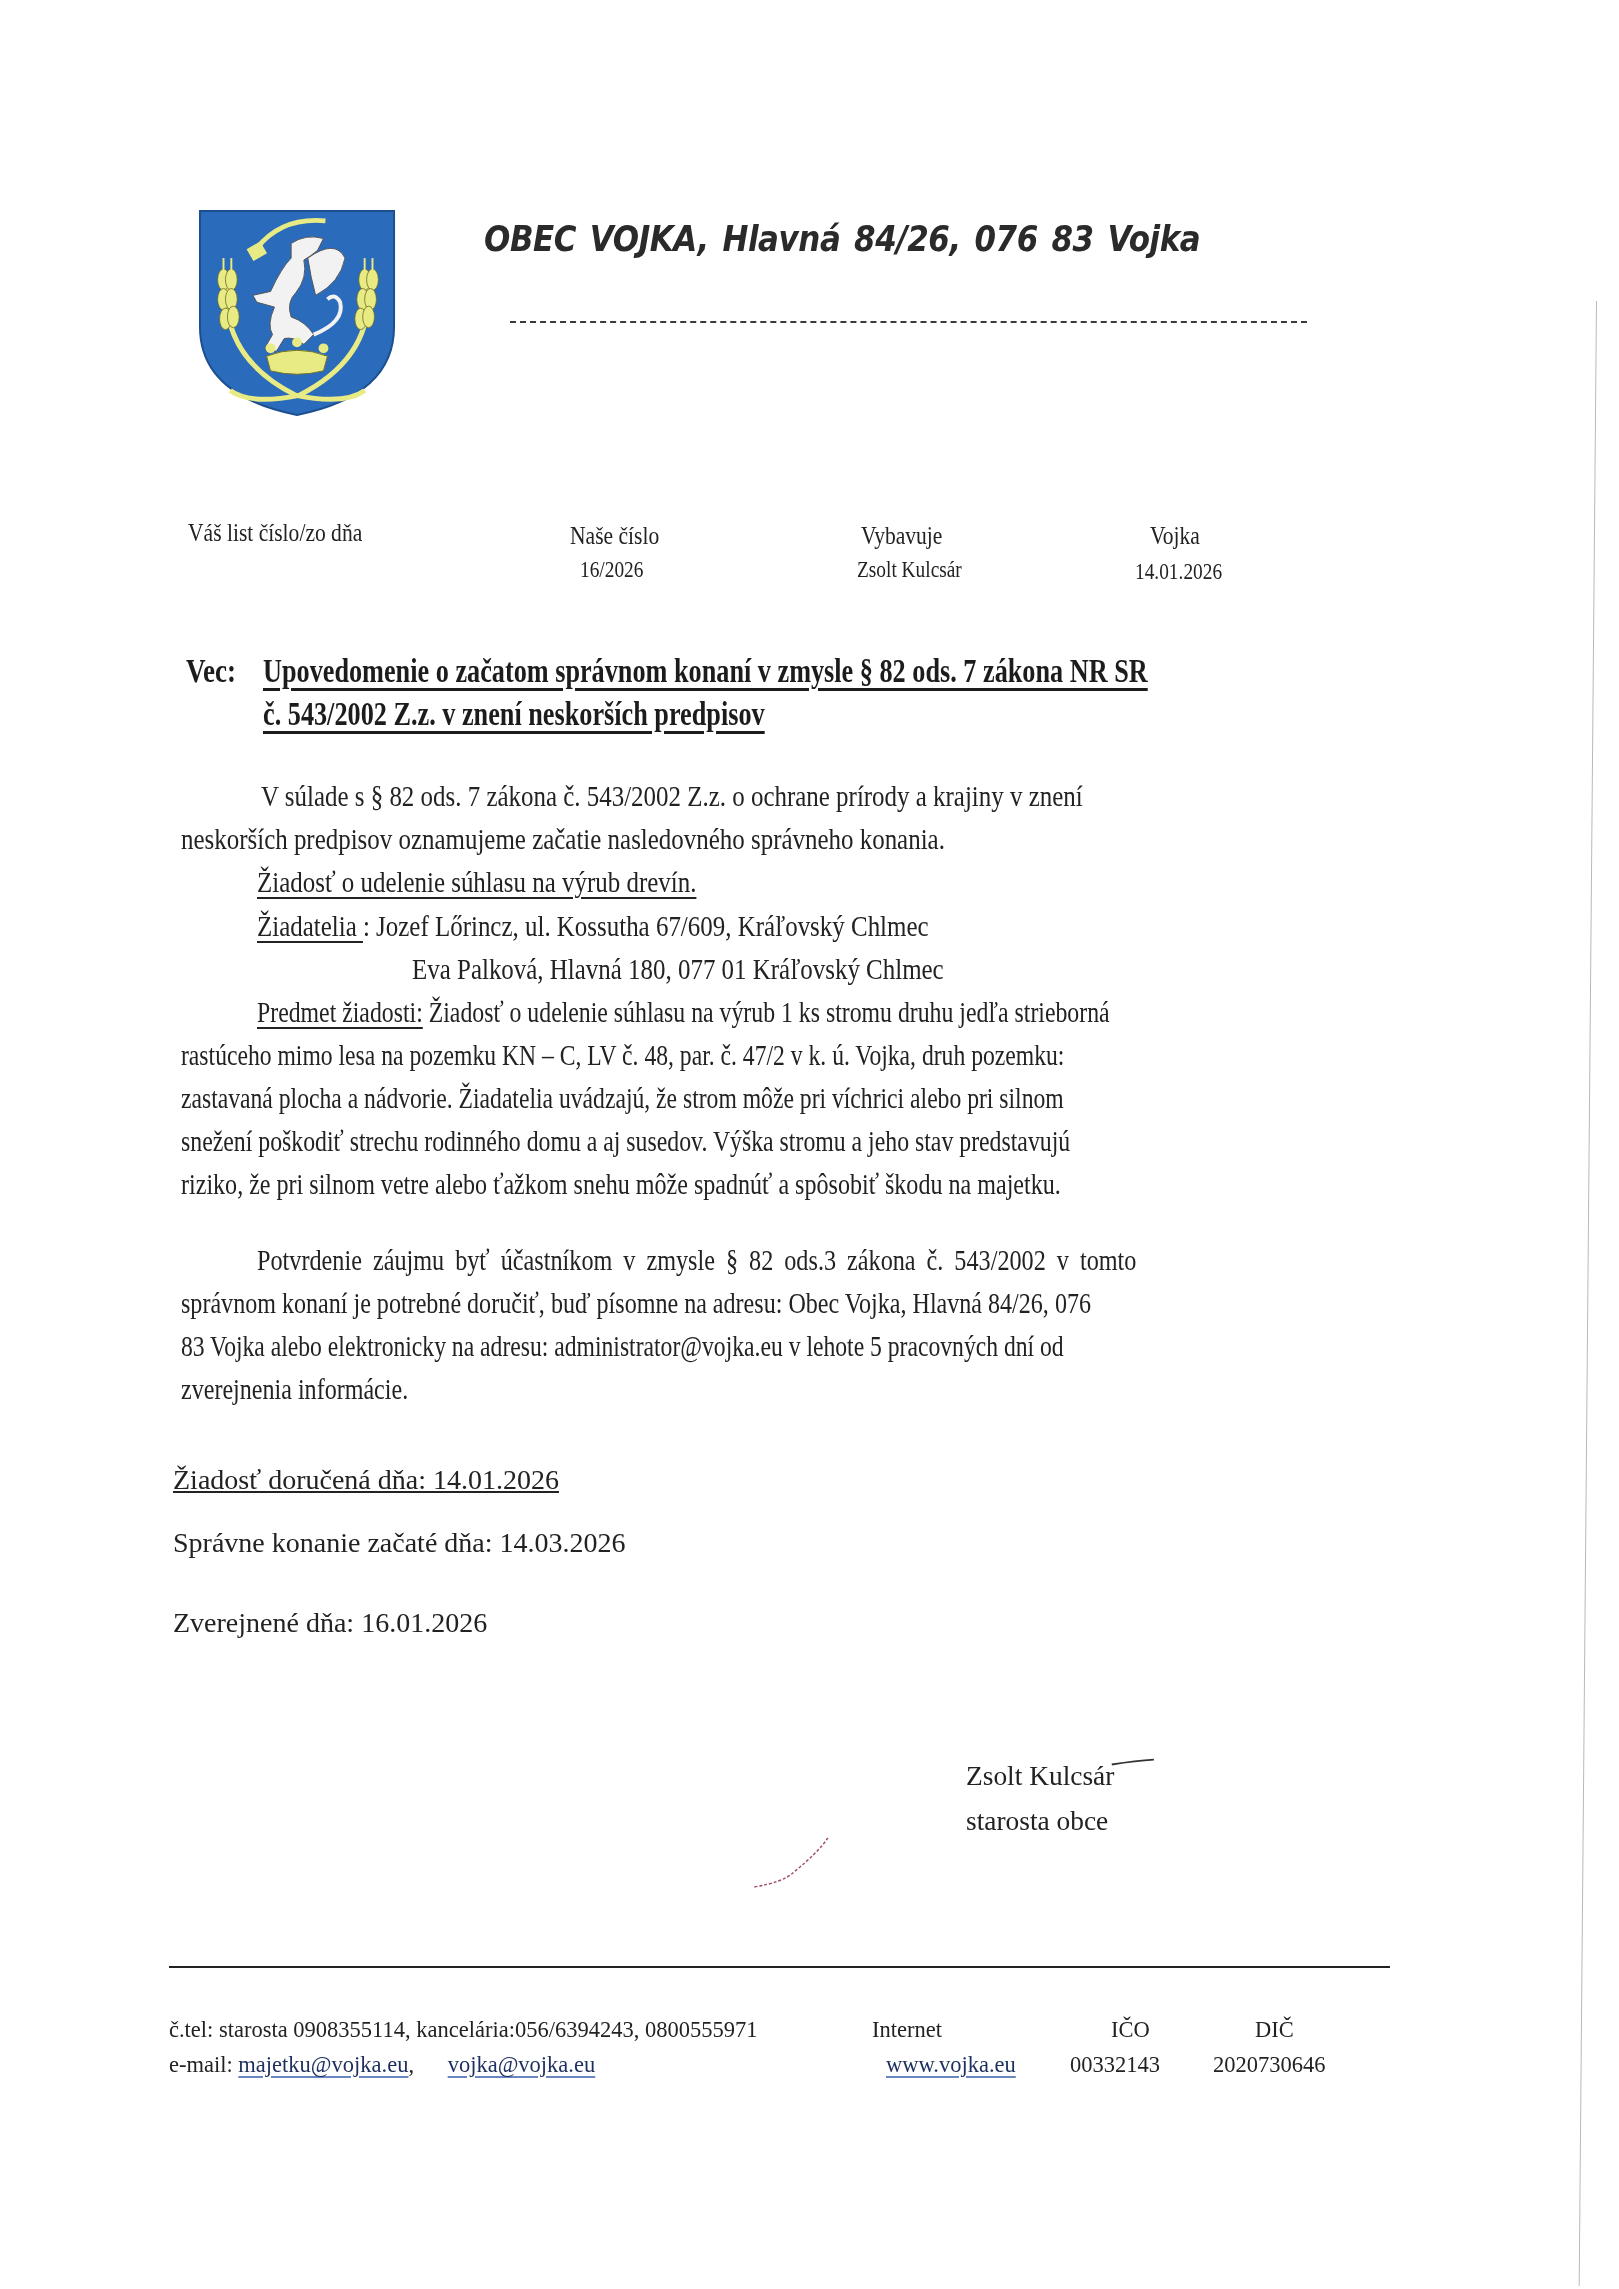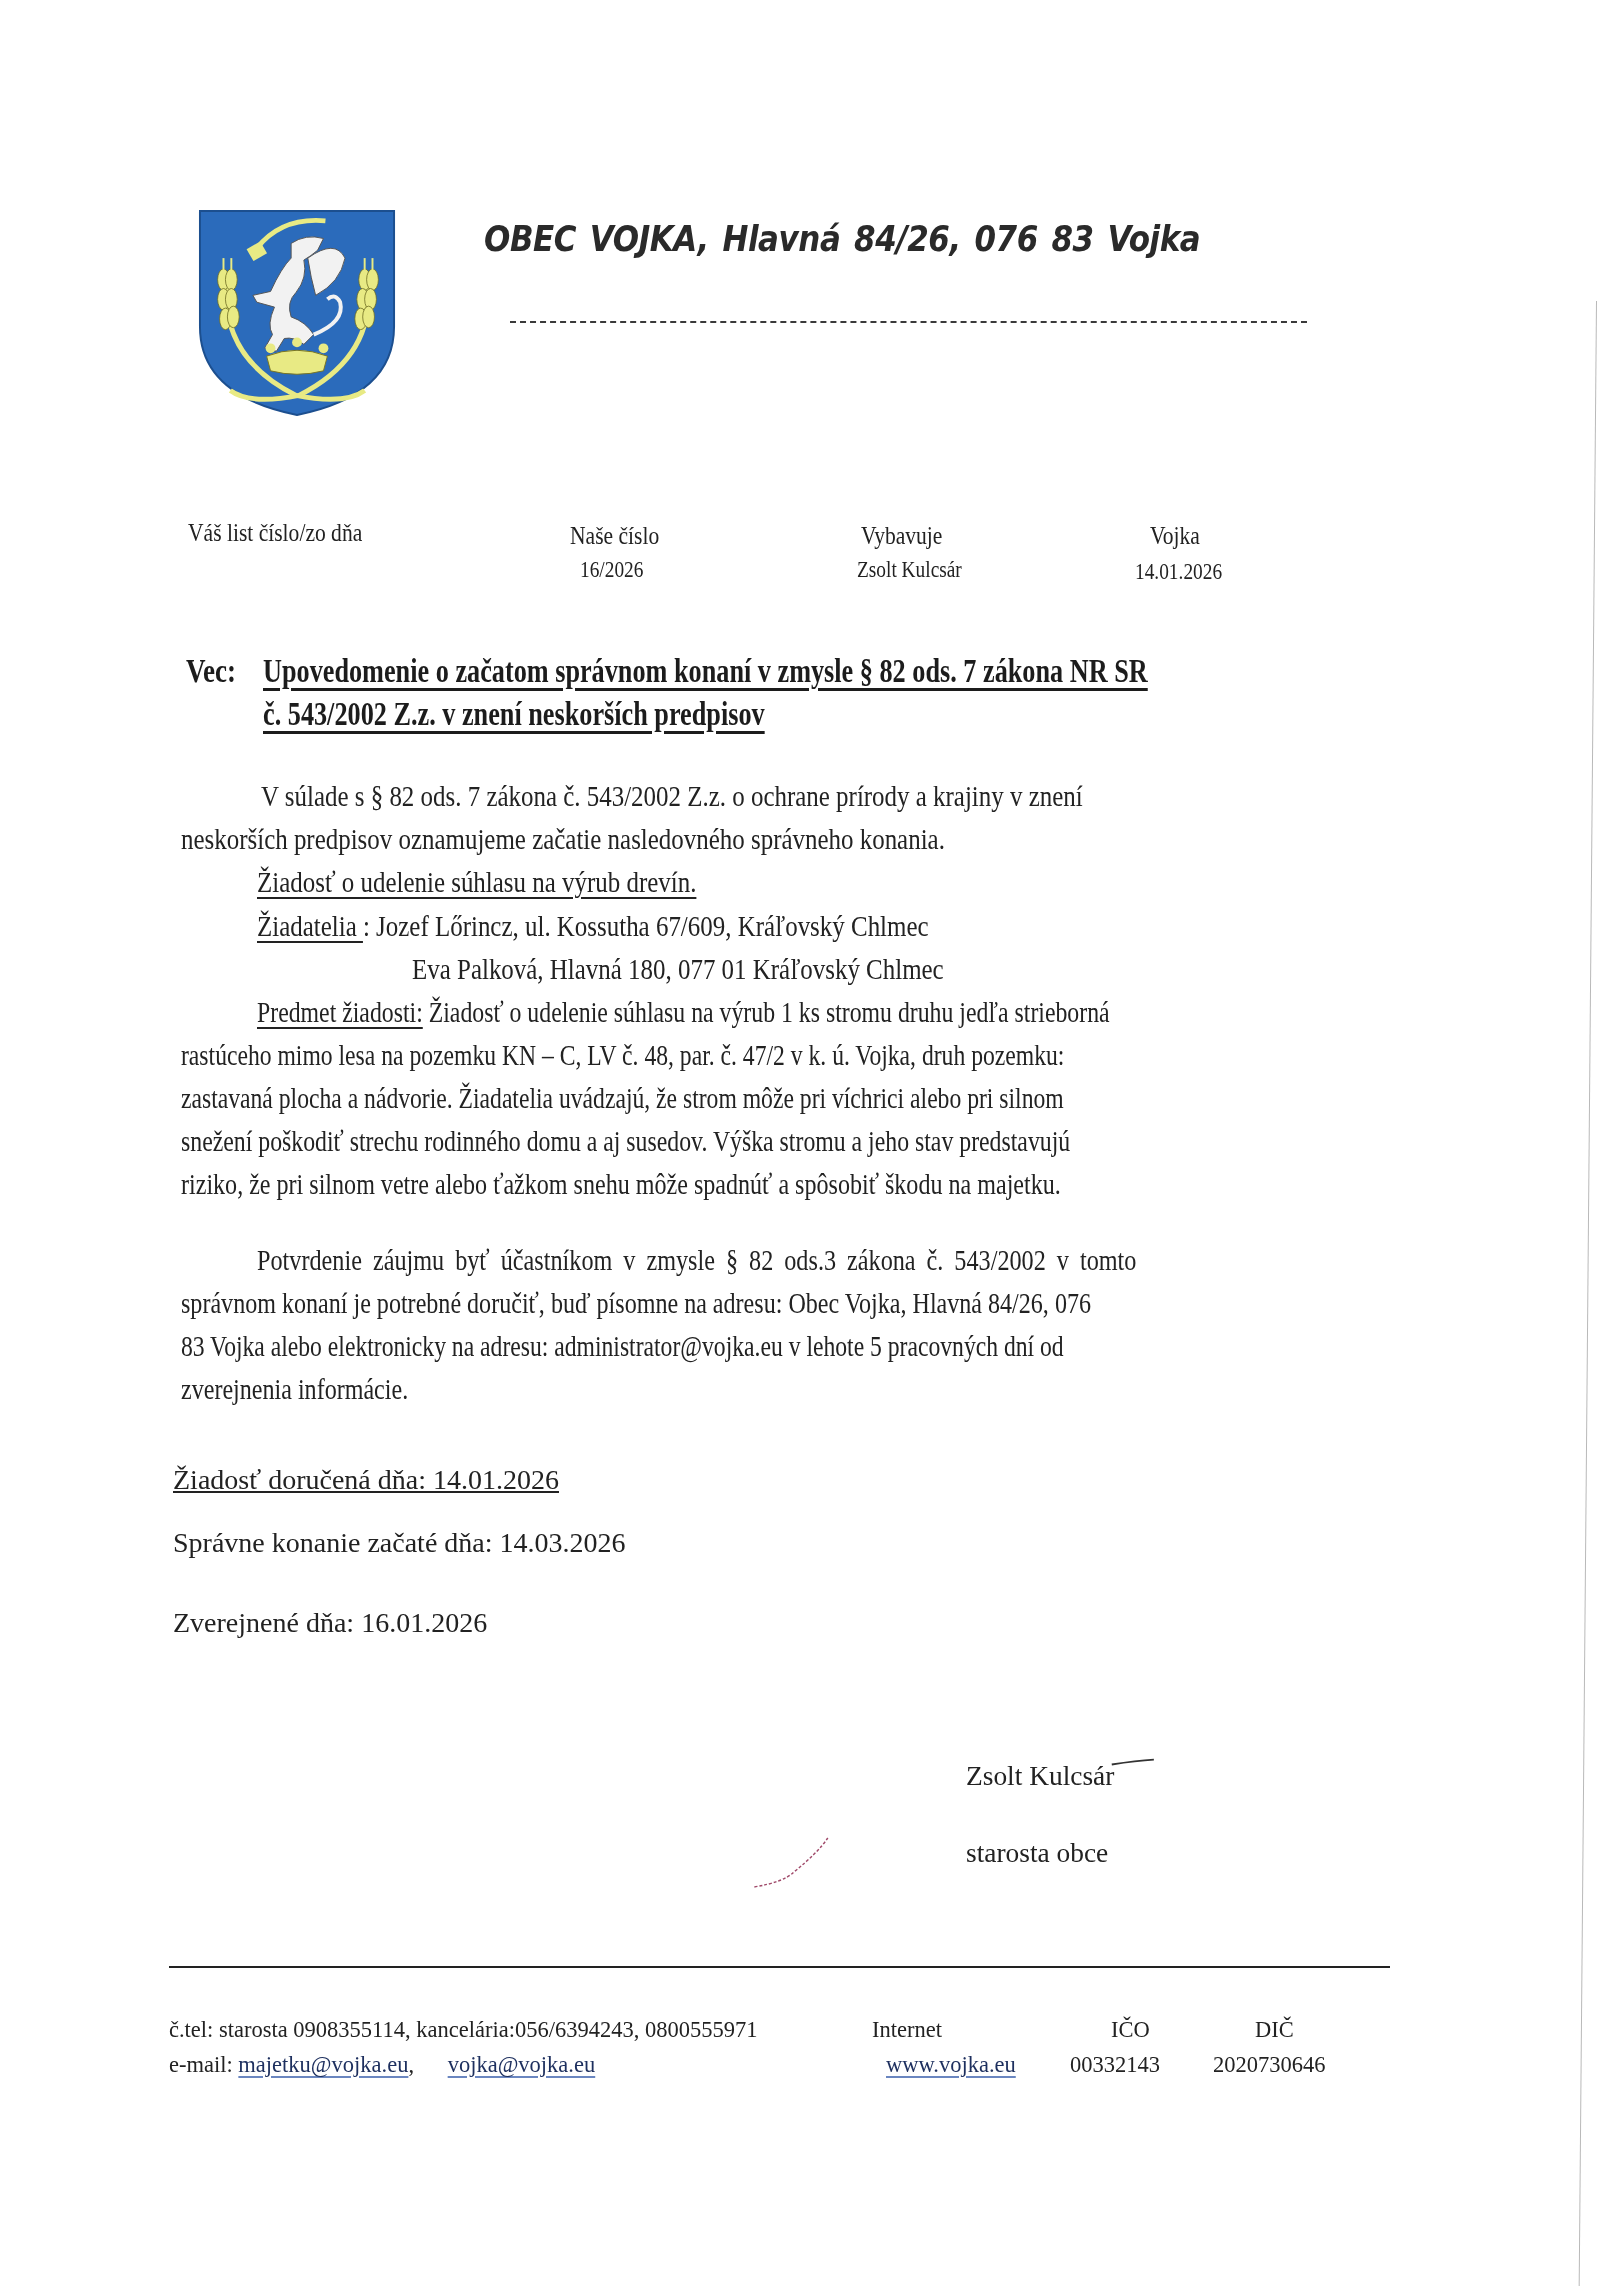--- a/index.html
+++ b/index.html
@@ -128,21 +128,21 @@
 
 <div class="abs dates" style="left:173px; top:1464px;text-decoration:underline;">Žiadosť doručená dňa: 14.01.2026</div>
 <div class="abs dates" style="left:173px; top:1527px;">Správne konanie začaté dňa: 14.03.2026</div>
 <div class="abs dates" style="left:173px; top:1591px;margin-top:16px;">Zverejnené dňa: 16.01.2026</div>
 
 <svg class="sign-stroke" style="left:725px; top:1735px;" width="470" height="157" viewBox="0 0 480 160">
   <path d="M30 155 Q60 150 70 140 Q95 120 105 105" fill="none" stroke="#a04a6a" stroke-width="1.5" stroke-dasharray="3 2"></path>
   <path d="M395 30 Q420 26 438 25" fill="none" stroke="#333" stroke-width="2"></path>
 </svg>
 <div class="abs sig" style="left:966px; top:1761px;">Zsolt Kulcsár</div>
-<div class="abs sig" style="left:966px; top:1806px;margin-top:32px;">starosta obce</div>
+<div class="abs sig" style="left:966px; top:1806px;">starosta obce</div>
 
 <div class="footer-rule"></div>
 <div class="abs foot" style="left:169px; top:2017px;">č.tel: starosta 0908355114,   kancelária:056/6394243, 0800555971</div>
 <div class="abs foot" style="left:872px; top:2017px;">Internet</div>
 <div class="abs foot" style="left:1111px; top:2017px;">IČO</div>
 <div class="abs foot" style="left:1255px; top:2017px;">DIČ</div>
 
 <div class="abs foot" style="left:169px; top:2052px;">
   <span>e-mail: </span><a class="foot-link">majetku@vojka.eu</a><span>,</span>
   <a class="foot-link" style="margin-left:28px;">vojka@vojka.eu</a>

